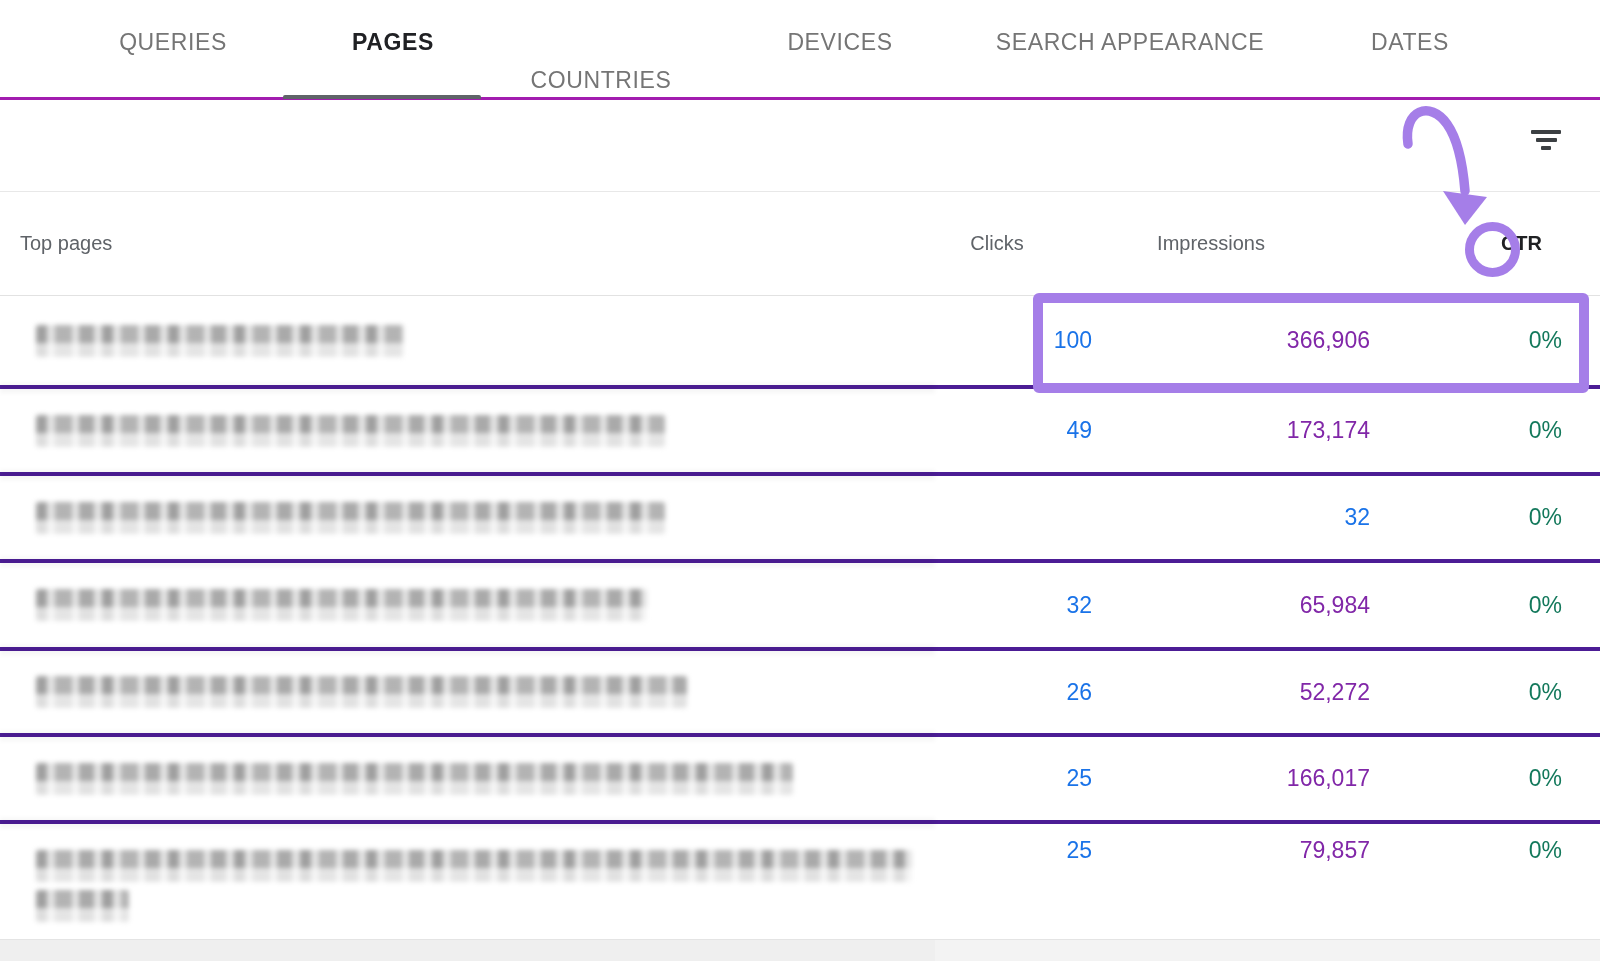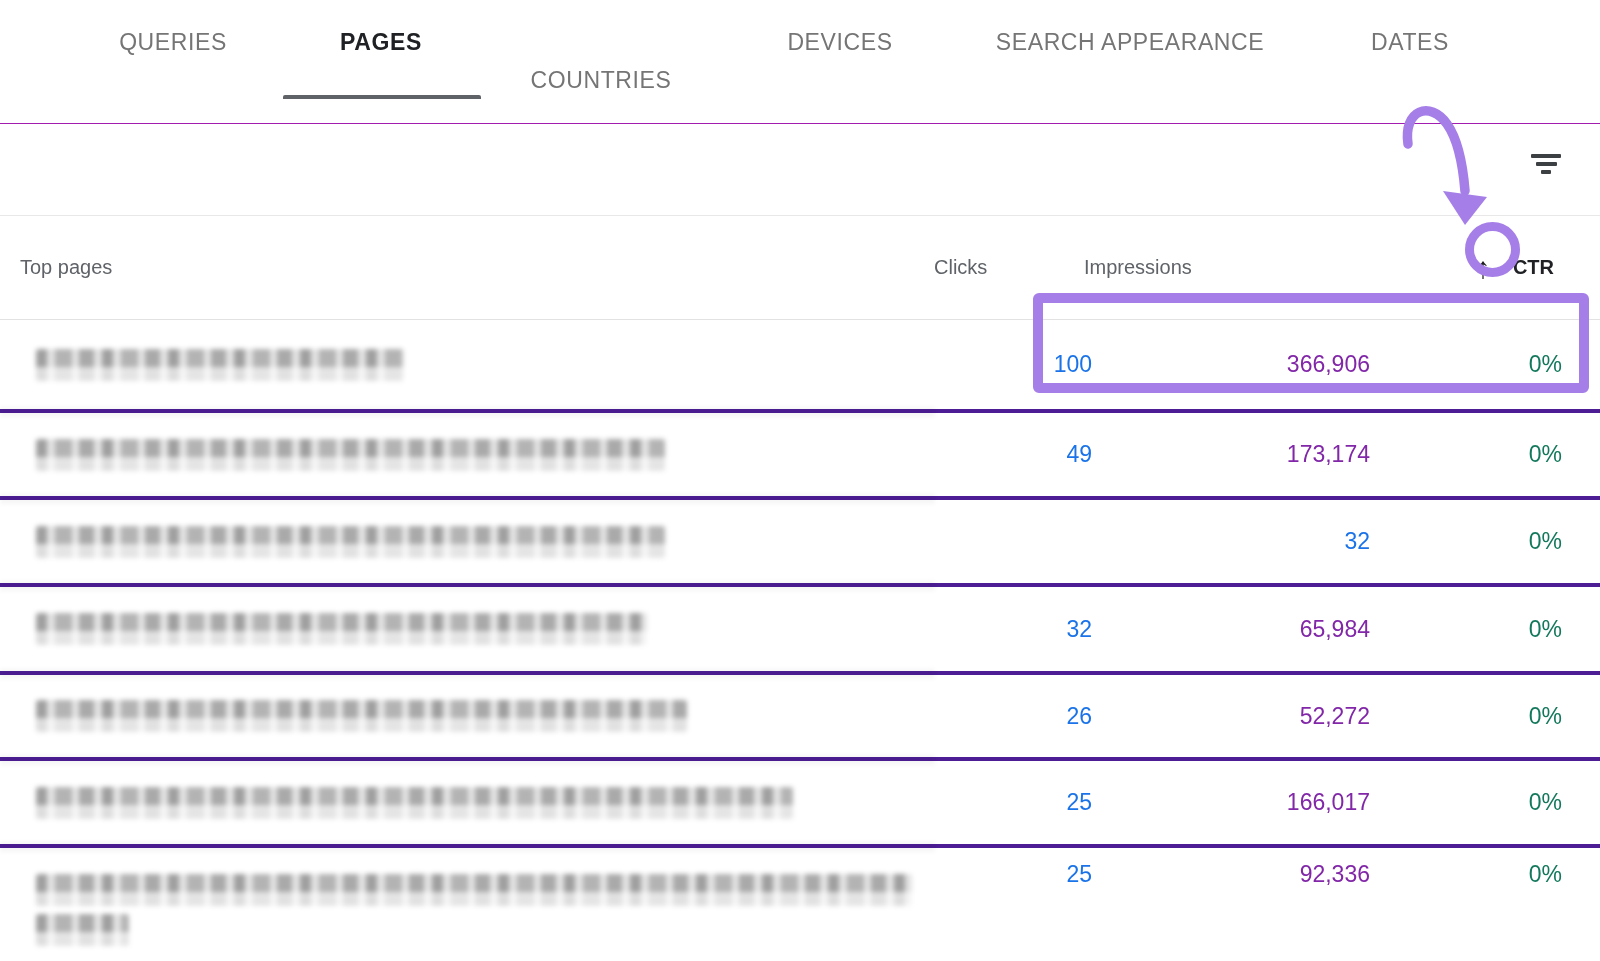--- a/index.html
+++ b/index.html
@@ -4,52 +4,52 @@
 <style>
   * { margin:0; padding:0; box-sizing:border-box; }
   html,body { background:#fff; }
   body {
     width:1600px; height:961px; position:relative; overflow:hidden;
     font-family:"Liberation Sans", sans-serif;
     -webkit-font-smoothing:antialiased;
   }
 
   
-  .tabbar { position:relative; height:124px; border-bottom:1px solid #a21caf;padding-left:16px; }
+  .tabbar { position:relative; height:100px; border-bottom:3px solid #a21caf;padding-left:16px; }
   .tab {
     position:absolute; top:0; height:84px; display:flex; align-items:center;
     transform:translateX(-50%); white-space:nowrap;
     font-size:23px; letter-spacing:0.6px; font-weight:500;
     color:var(--tab-inactive); cursor:pointer;
   }
-  .tab.active { color:var(--tab-active); font-weight:700; }
+  .tab.active { color:var(--tab-active); font-weight:700;margin-left:12px; }
   .tab-underline {
     position:absolute; left:283px; top:95px; width:198px; height:4px;
     background:#5f6368; border-radius:2px 2px 0 0;
   }
 
   
   .toolbar { position:relative; height:92px; border-bottom:1px solid #e8e8e8; }
   .filter-icon {
     position:absolute; top:30px; right:38px; width:32px; height:26px;
     display:flex; flex-direction:column; align-items:center; gap:4px; cursor:pointer;
   }
   .filter-icon i { display:block; height:4px; background:#3c4043; border-radius:1px; }
   .filter-icon .f1 { width:30px; }
   .filter-icon .f2 { width:21px; }
   .filter-icon .f3 { width:10px; }
 
   
   .thead {
     height:104px; border-bottom:1px solid #e2e2e2;
-    display:flex; align-items:center; padding:0 46px 0 20px;
+    display:flex; align-items:center; padding:0 58px 0 20px;
     font-size:20px; color:var(--header-text);
   }
   .pages-col { flex:1; font-weight:500; }
-  .col.num { text-align:left; font-weight:400; }
+  .col.num { text-align:center; font-weight:400; }
   .clicks-col-h { width:150px; }
   .impr-col-h { width:278px; }
   .ctr-col-h {
     width:192px; display:flex; align-items:center; justify-content:flex-end;
     color:#202124; font-weight:700;
   }
   .sort-arrow {
     font-size:30px; line-height:1; color:#1b1b1b; font-weight:400;
     width:26px; text-align:center; margin-right:17px; cursor:pointer;
   }
@@ -181,21 +181,21 @@
       <div class="cell num clicks-val">25</div>
       <div class="cell num impr-val">166,017</div>
       <div class="cell num ctr-val">0%</div>
     </div>
     <div class="row tall" style="height: 119px;">
       <div class="url-cell">
         <div class="blur-bar" style="width: 876px;"></div>
         <div class="blur-bar" style="width: 93px;"></div>
       </div>
       <div class="cell num clicks-val">25</div>
-      <div class="cell num impr-val">92,336</div>
+      <div class="cell num impr-val">79,857</div>
       <div class="cell num ctr-val">0%</div>
     </div>
   </div>
 
 <div class="bottom-band"></div>
 
 <div class="overlay">
   <div class="hl-box"></div>
   <svg class="ann-svg" width="1600" height="961" viewBox="0 0 1600 961">
     <path d="M 1408 144 C 1403 110, 1430 100, 1447 124 C 1459 141, 1463 166, 1465 191" style="stroke:var(--ann); stroke-width:9.5; fill:none; stroke-linecap:round;"></path>

